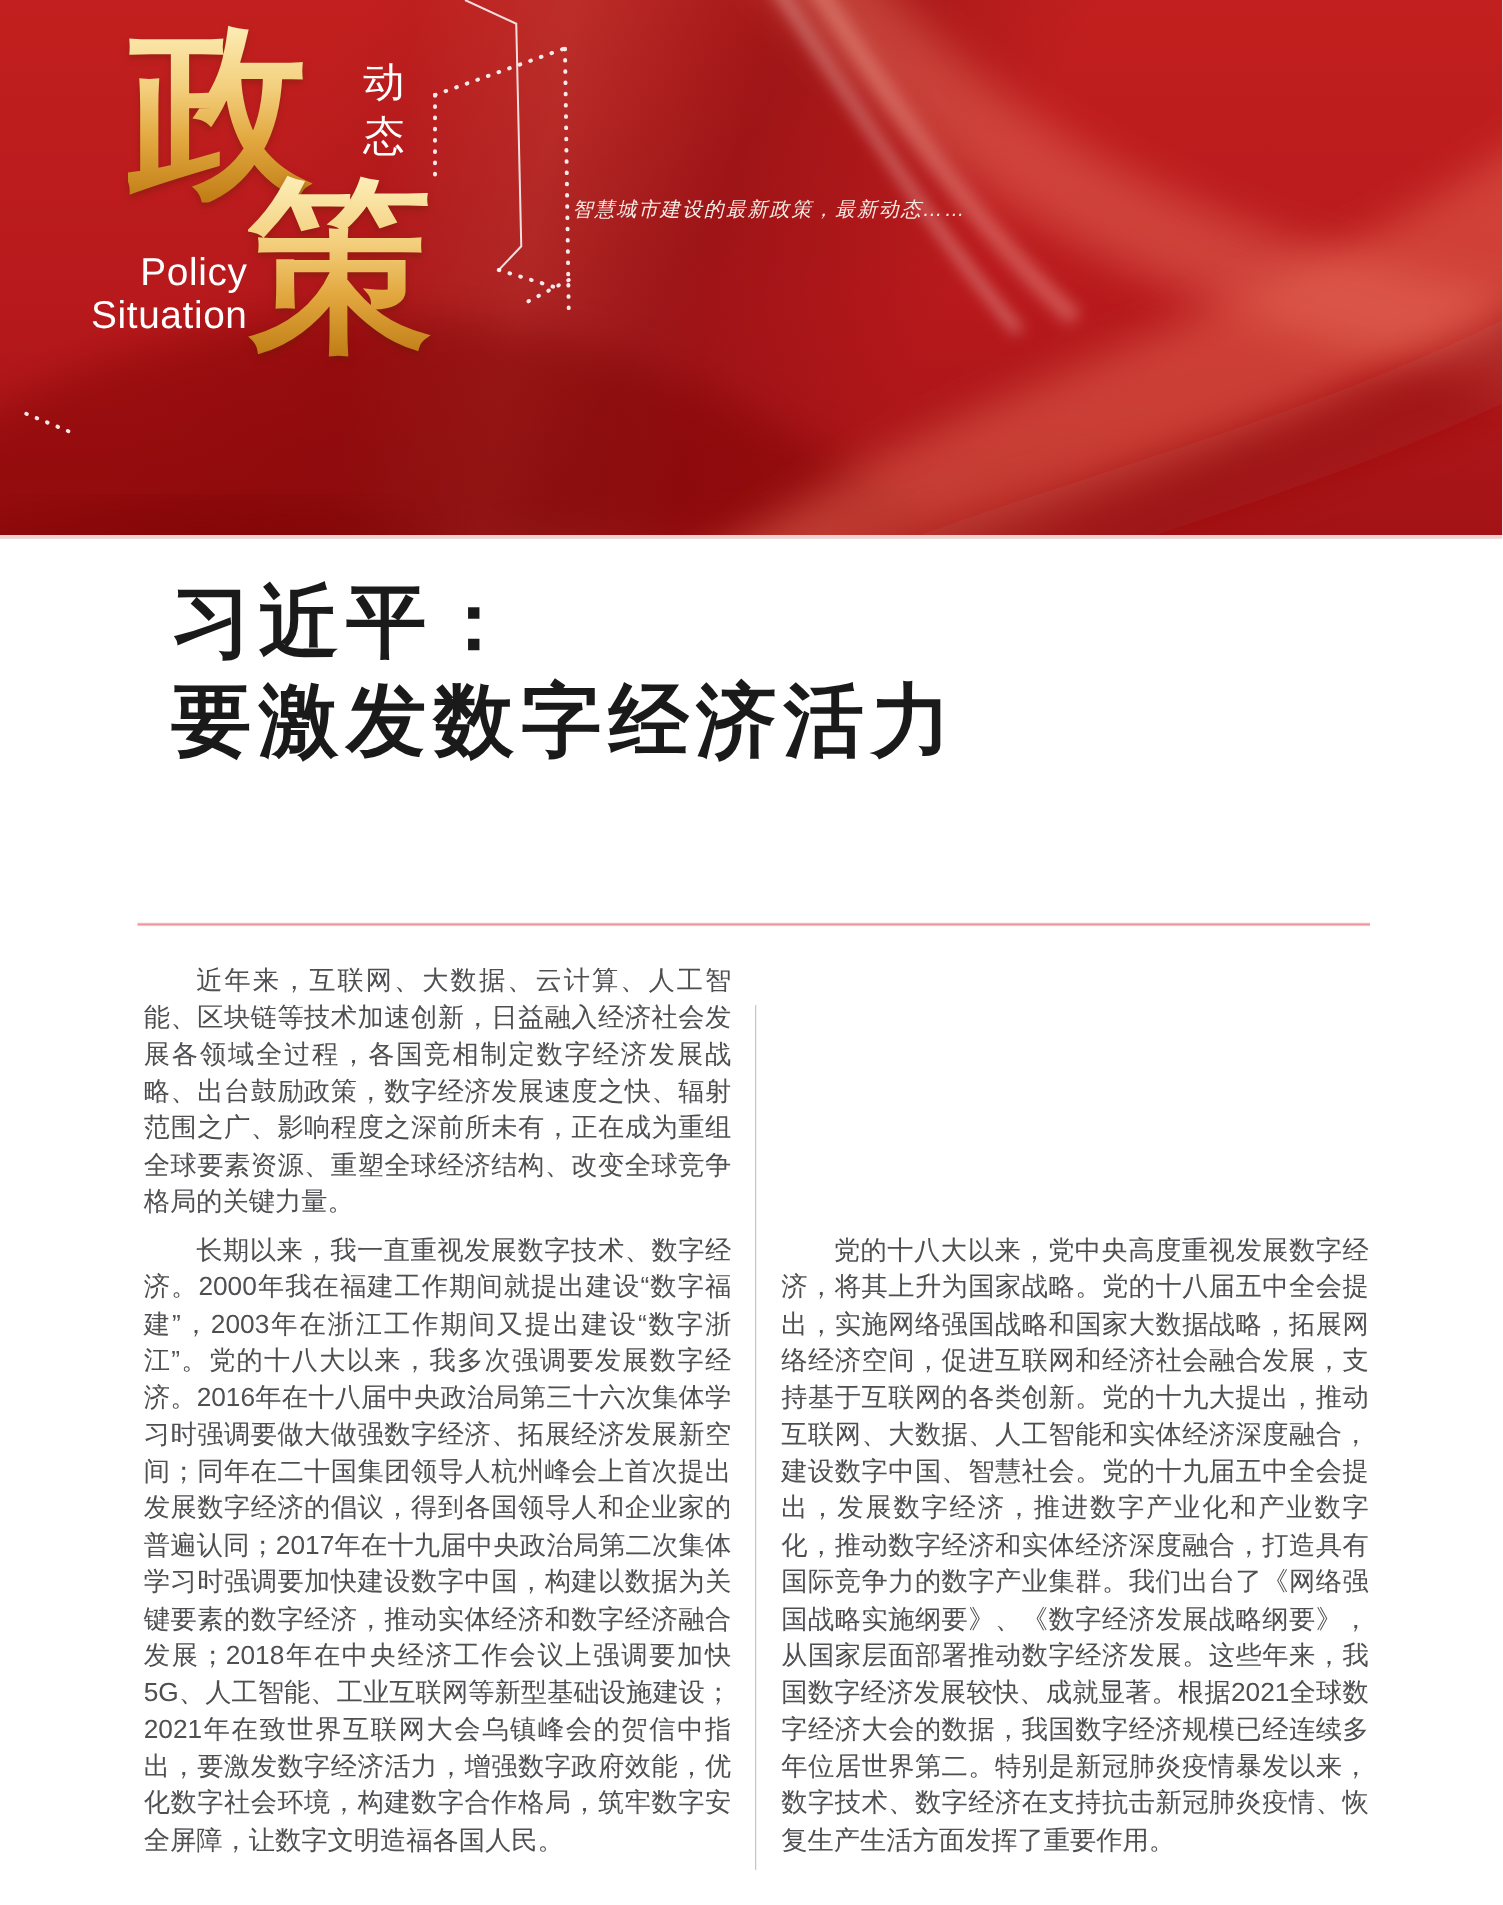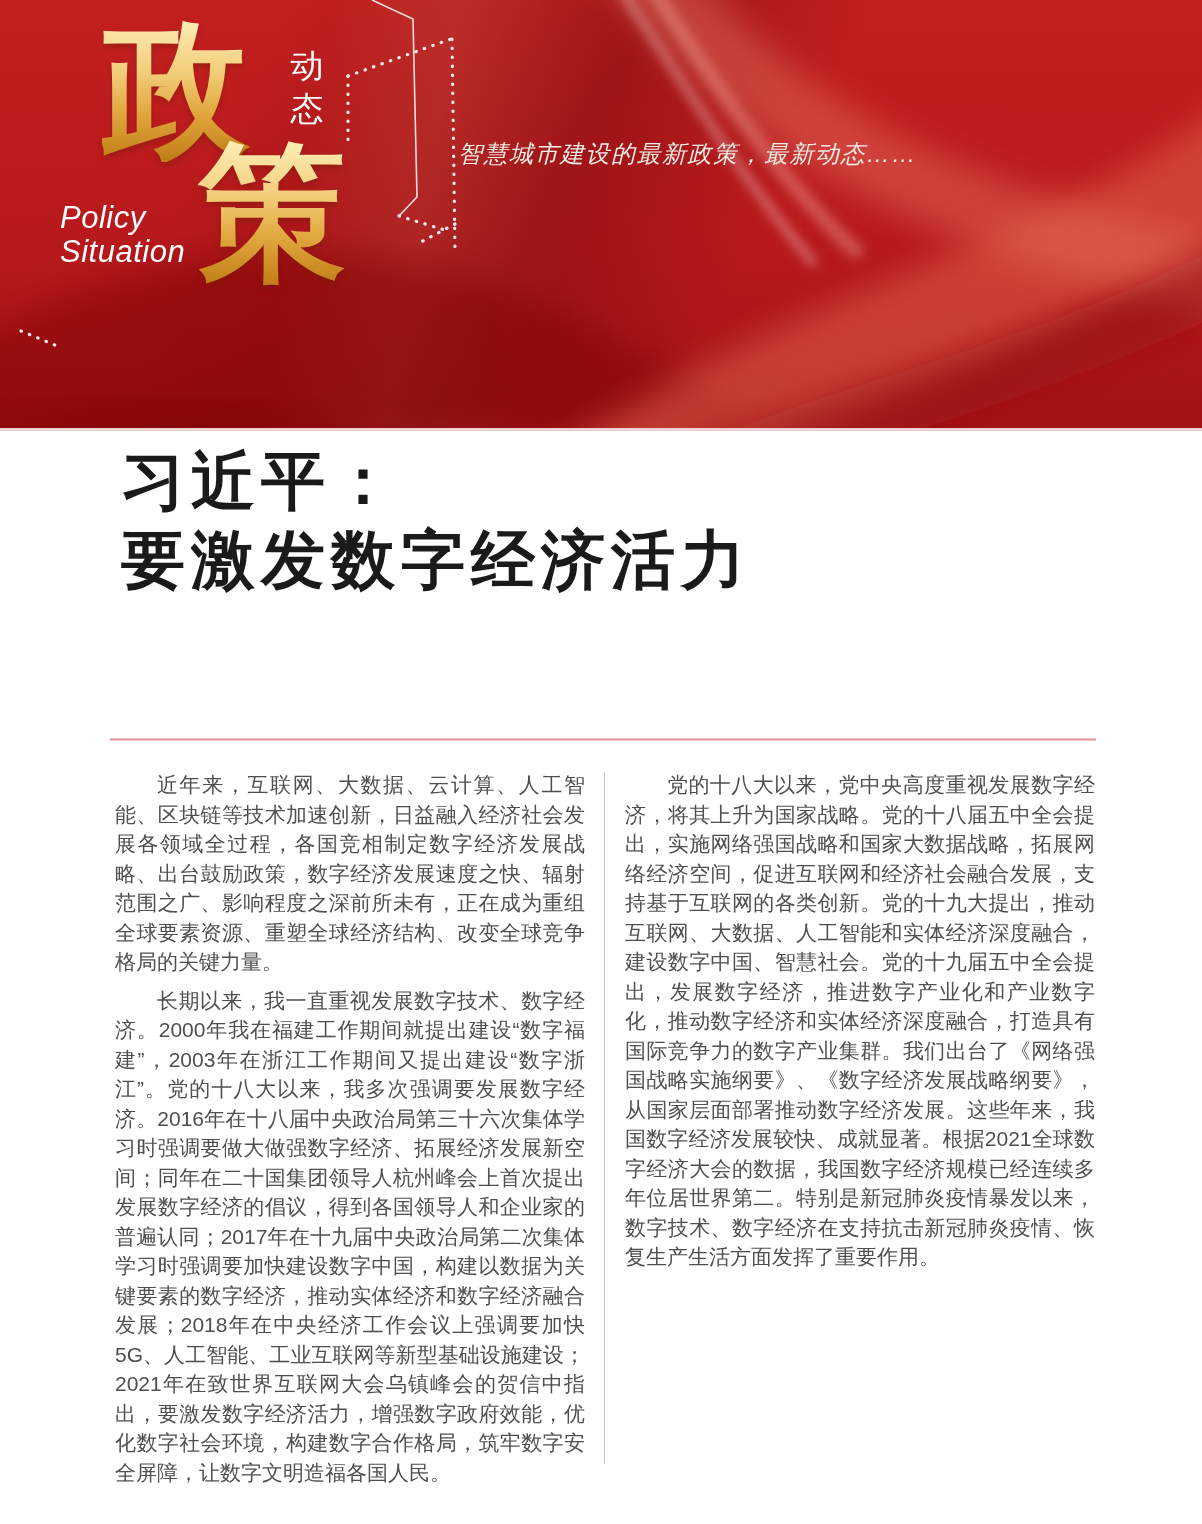--- a/index.html
+++ b/index.html
@@ -37,47 +37,46 @@
 
   .vertical-label{
     position:absolute;left:287px;top:44px;width:40px;
     color:#ffffff;font-size:33px;line-height:43px;
     text-align:center;font-weight:500;
     display:flex;flex-direction:column;
   }
 
   .en-title{
     position:absolute;left:60px;top:201px;width:138px;
-    color:#ffffff;
+    text-align:right;color:#ffffff;
     font-size:31px;line-height:34px;font-weight:400;
     letter-spacing:0.5px;
-    font-style:italic;
   }
 
   .tagline{
-    position:absolute;left:458px;top:138px;
-    color:#f5ece6;font-size:24px;font-style:italic;
+    position:absolute;left:458px;top:158px;
+    color:#f5ece6;font-size:16px;font-style:italic;
     letter-spacing:1.5px;
   }
 
   
   .article-title{
-    position:absolute;left:121px;top:442px;margin:0;
+    position:absolute;left:121px;top:442px;margin:16px;
     font-size:64px;line-height:79px;font-weight:900;
     color:#1a1a1a;letter-spacing:6px;
     font-family:"Liberation Sans", sans-serif;
   }
   .title-rule{
     position:absolute;left:110px;top:738px;width:986px;height:3px;
     background:linear-gradient(180deg,#fbe3e5,#e98f96 50%,#fbe3e5);
   }
 
   .columns{
     position:absolute;left:115px;top:770px;width:982px;
-    display:flex;align-items:flex-start;
+    display:flex;align-items:flex-end;
   }
   .col{width:470px;}
   .col p{
     margin:0 0 9px 0;
     font-size:21px;line-height:29.5px;
     color:#4f4f52;
     text-align:justify;
     text-indent:2em;
   }
   .col-divider{

